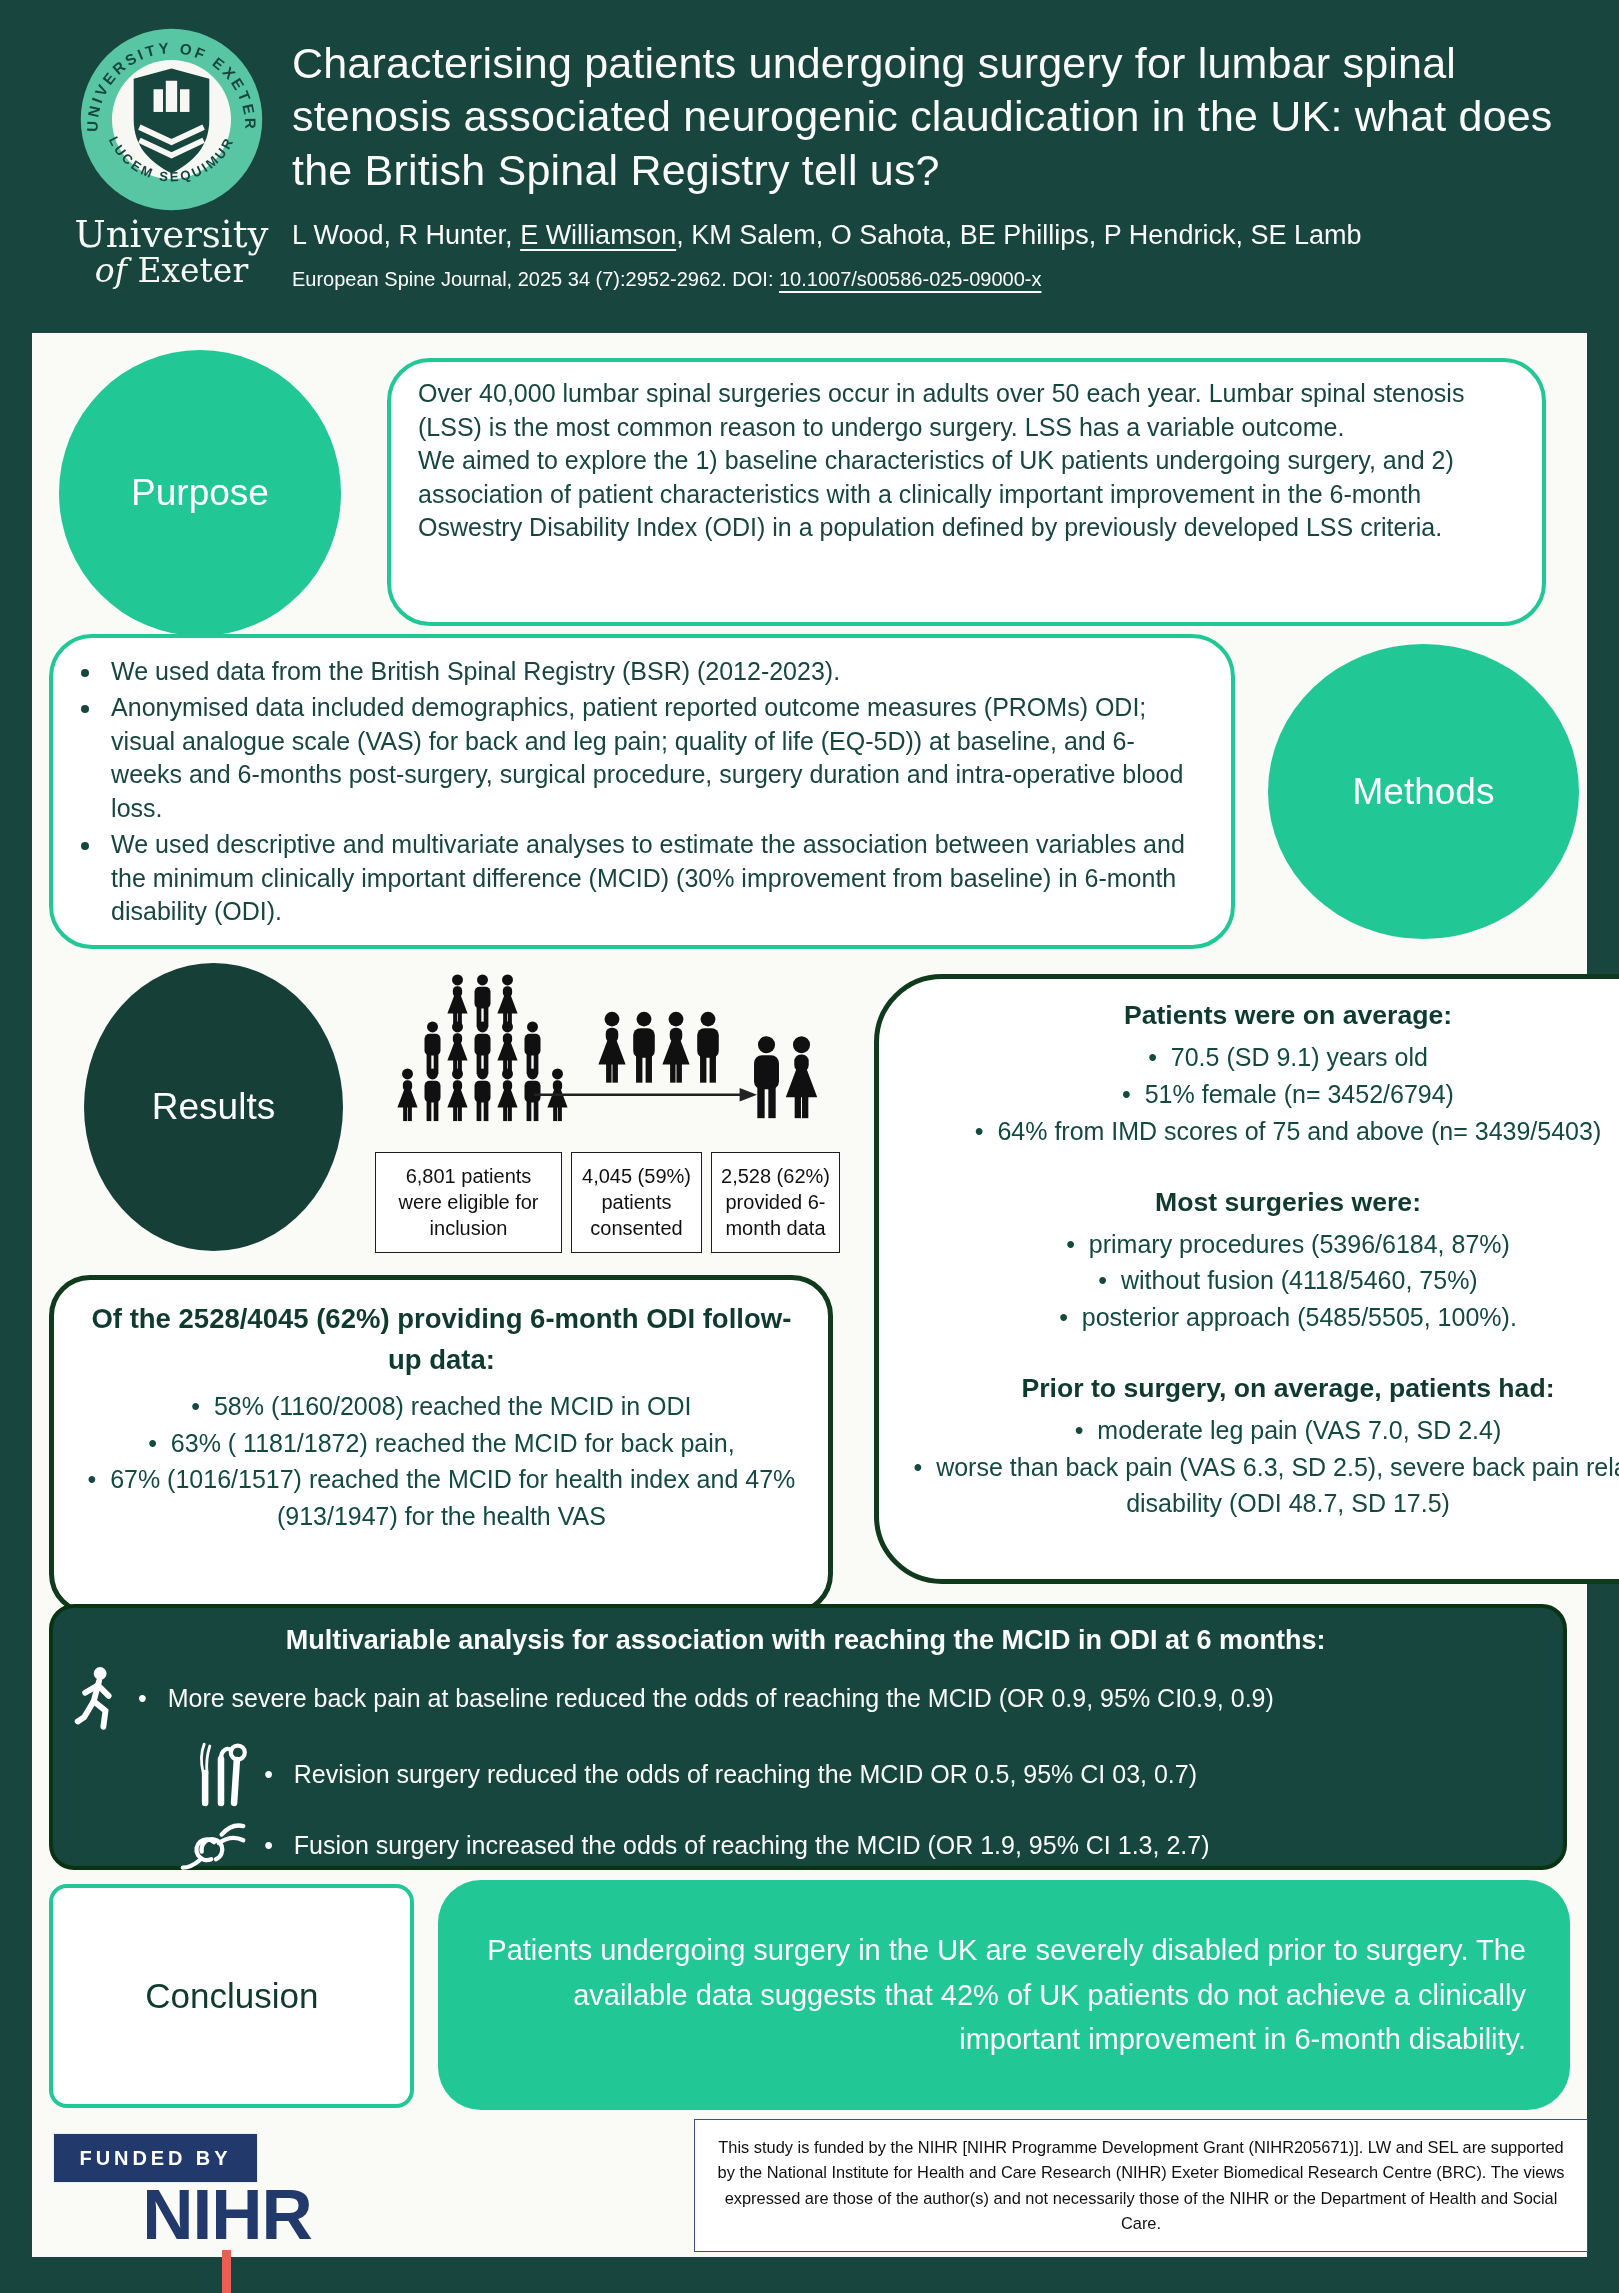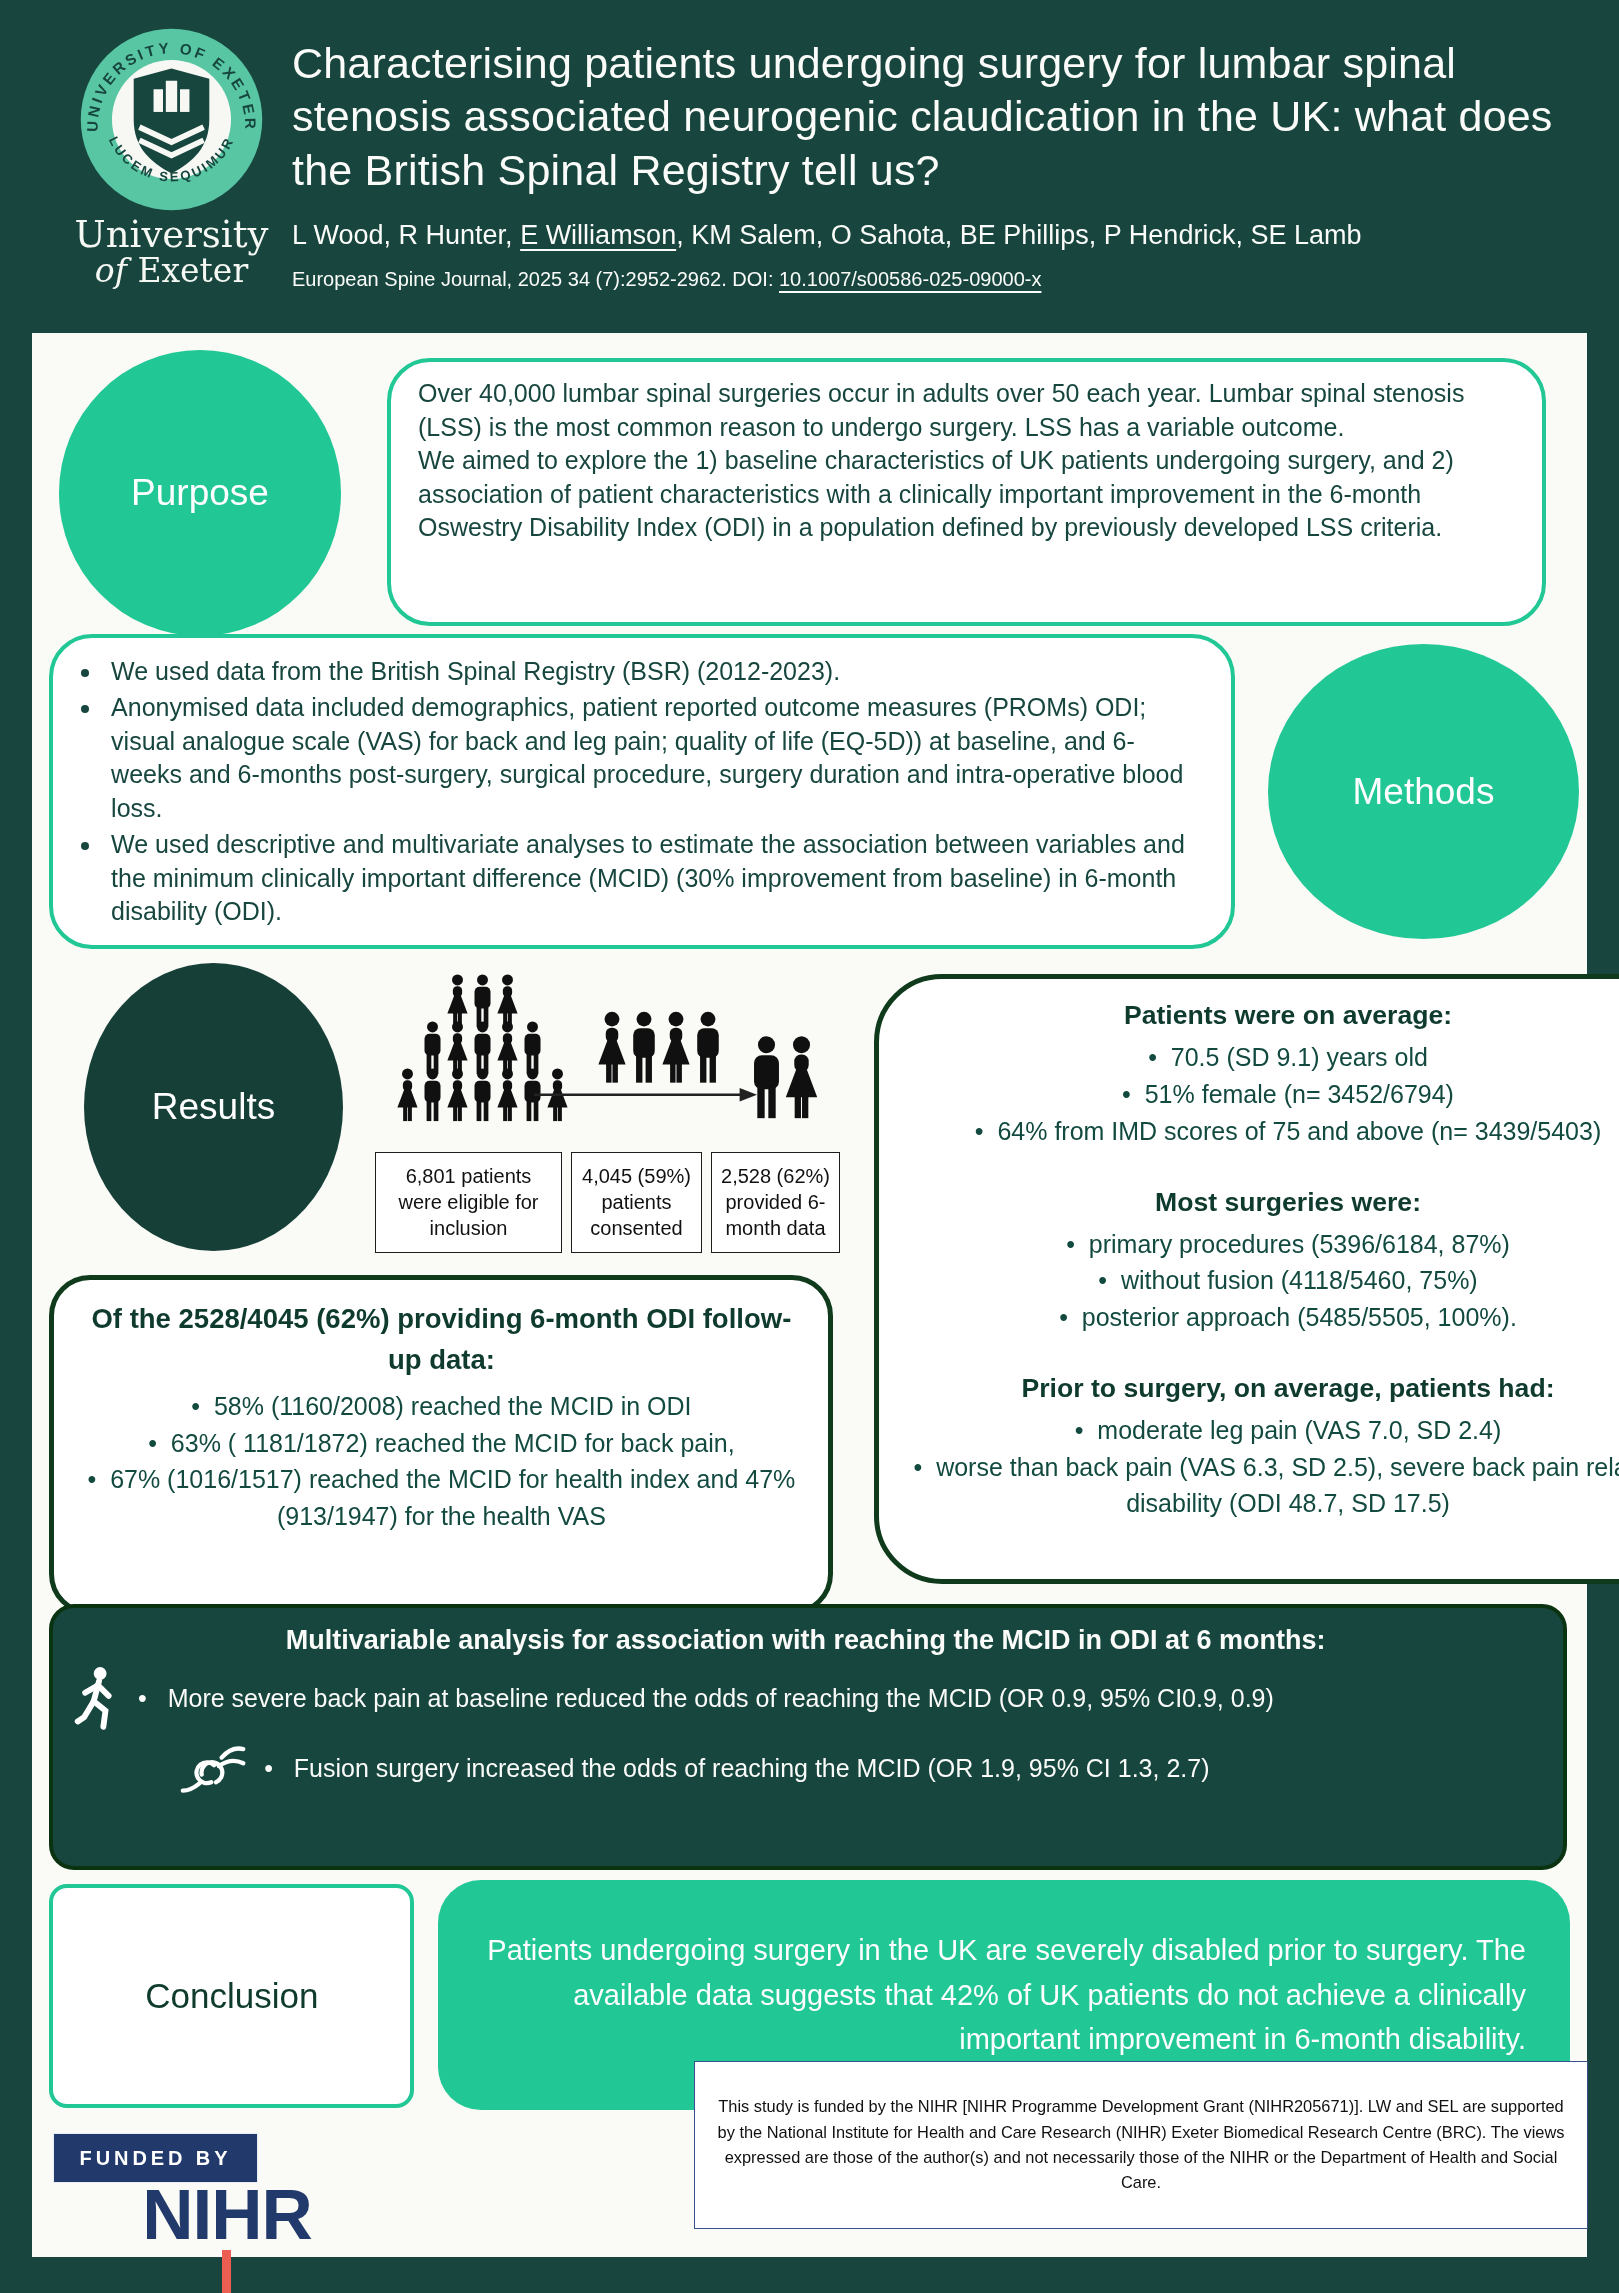--- a/index.html
+++ b/index.html
@@ -288,20 +288,34 @@
           <path d="M23 14 L18 33"></path>
           <path d="M22 18 L32 28"></path>
           <path d="M22 18 L10 25"></path>
           <path d="M18 33 L29 42 L27 57"></path>
           <path d="M18 33 L9 48 L3 52"></path>
         </g>
       </svg>
       <div class="txt">More severe back pain at baseline reduced the odds of reaching the MCID (OR 0.9, 95% CI0.9, 0.9)</div>
     </div>
 
+    <div class="multi-row" style="margin-left:122px;">
+      <svg class="mi" width="56" height="68" viewBox="0 0 60 72">
+        <g stroke="#fff" fill="none" stroke-linecap="round">
+          <path d="M12 4 C8 14 8 23 11 35" stroke-width="3"></path>
+          <path d="M18 6 C15 15 14 24 15 35" stroke-width="3"></path>
+          <path d="M13 35 L13 67" stroke-width="7"></path>
+          <path d="M30 20 C30 10 37 7 41 11" stroke-width="4.5"></path>
+          <path d="M30 20 L30 67" stroke-width="7"></path>
+          <circle cx="48" cy="13" r="7.5" stroke-width="4.5"></circle>
+          <path d="M47 21 L44 67" stroke-width="7"></path>
+        </g>
+      </svg>
+      <div class="txt">Revision surgery reduced the odds of reaching the MCID OR 0.5, 95% CI 03, 0.7)</div>
+    </div>
 
     <div class="multi-row" style="margin-left:108px;">
       <svg class="mi" width="70" height="56" viewBox="0 0 74 58">
         <g stroke="#fff" stroke-width="4.5" fill="none" stroke-linecap="round">
           <path d="M24 36 a11 11 0 1 1 15 8"></path>
           <path d="M37 26 a11 11 0 1 0 -3 18"></path>
           <path d="M45 18 C53 9 60 7 68 9"></path>
           <path d="M42 27 C52 20 60 20 68 24"></path>
           <path d="M22 45 C16 50 10 53 4 53"></path>
         </g>
@@ -323,18 +337,18 @@
 
   <div class="abs nihr-row" style="left:15.4px;top:1846px;">
     <span class="nihr-word">NIHR</span>
     <span class="nihr-bar"></span>
     <span class="nihr-name">
       <span>National Institute for</span><br>
       <span>Health and Care Research</span>
     </span>
   </div>
 
-  <div class="abs funding-note" style="left:662px;top:1728px;width:894px;height:168px;">
+  <div class="abs funding-note" style="left:662px;top:1786px;width:894px;height:133px;">
       <span>This study is funded by the NIHR [NIHR Programme Development Grant (NIHR205671)]. LW and SEL are supported by the National Institute for Health and Care Research (NIHR) Exeter Biomedical Research Centre (BRC). The views expressed are those of the author(s) and not necessarily those of the NIHR or the Department of Health and Social Care.</span>
     </div>
 
 </div>
 
 
 </body></html>

